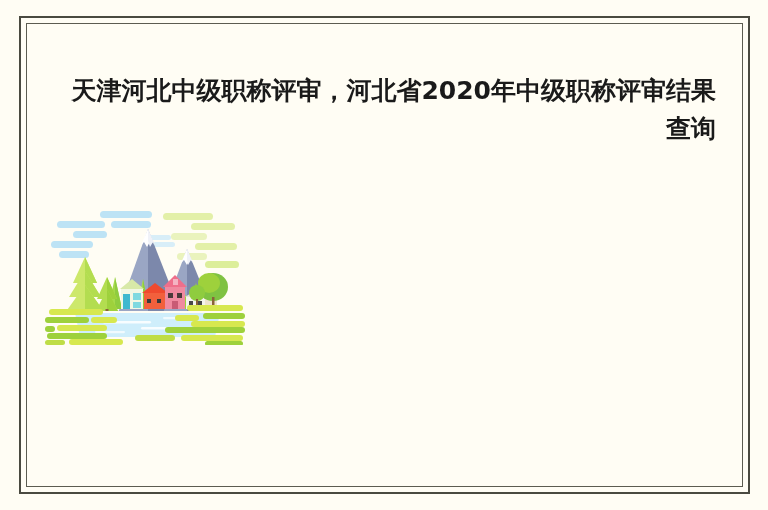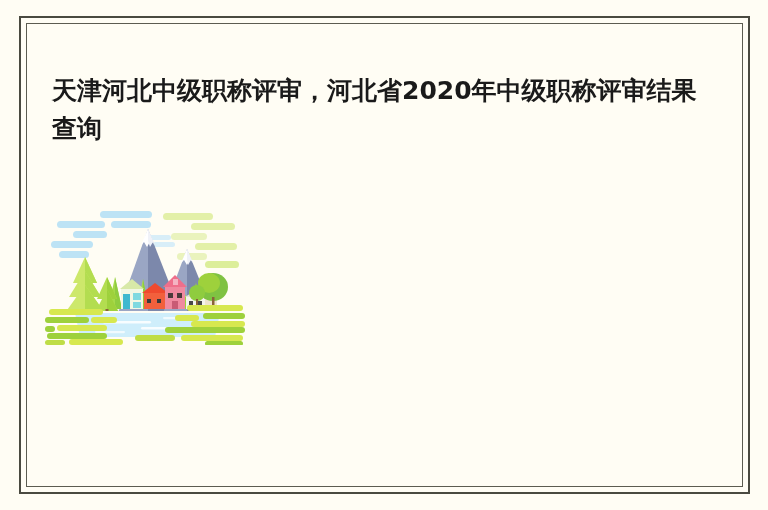--- a/index.html
+++ b/index.html
@@ -40,21 +40,21 @@
     border: 1px solid #5c5c50;
     box-sizing: border-box;
   }
 
   
   .title {
     position: absolute;
     left: 52px;
     top: 72px;
     width: 664px;
-    text-align: left;
+    text-align: right;
     font-size: 25px;
     line-height: 38px;
     font-weight: bold;
     color: #1a1a1a;
     letter-spacing: 0px;
     font-family: "DejaVu Sans", "Liberation Sans", sans-serif;
   }
 
   
   .illus-wrap {

